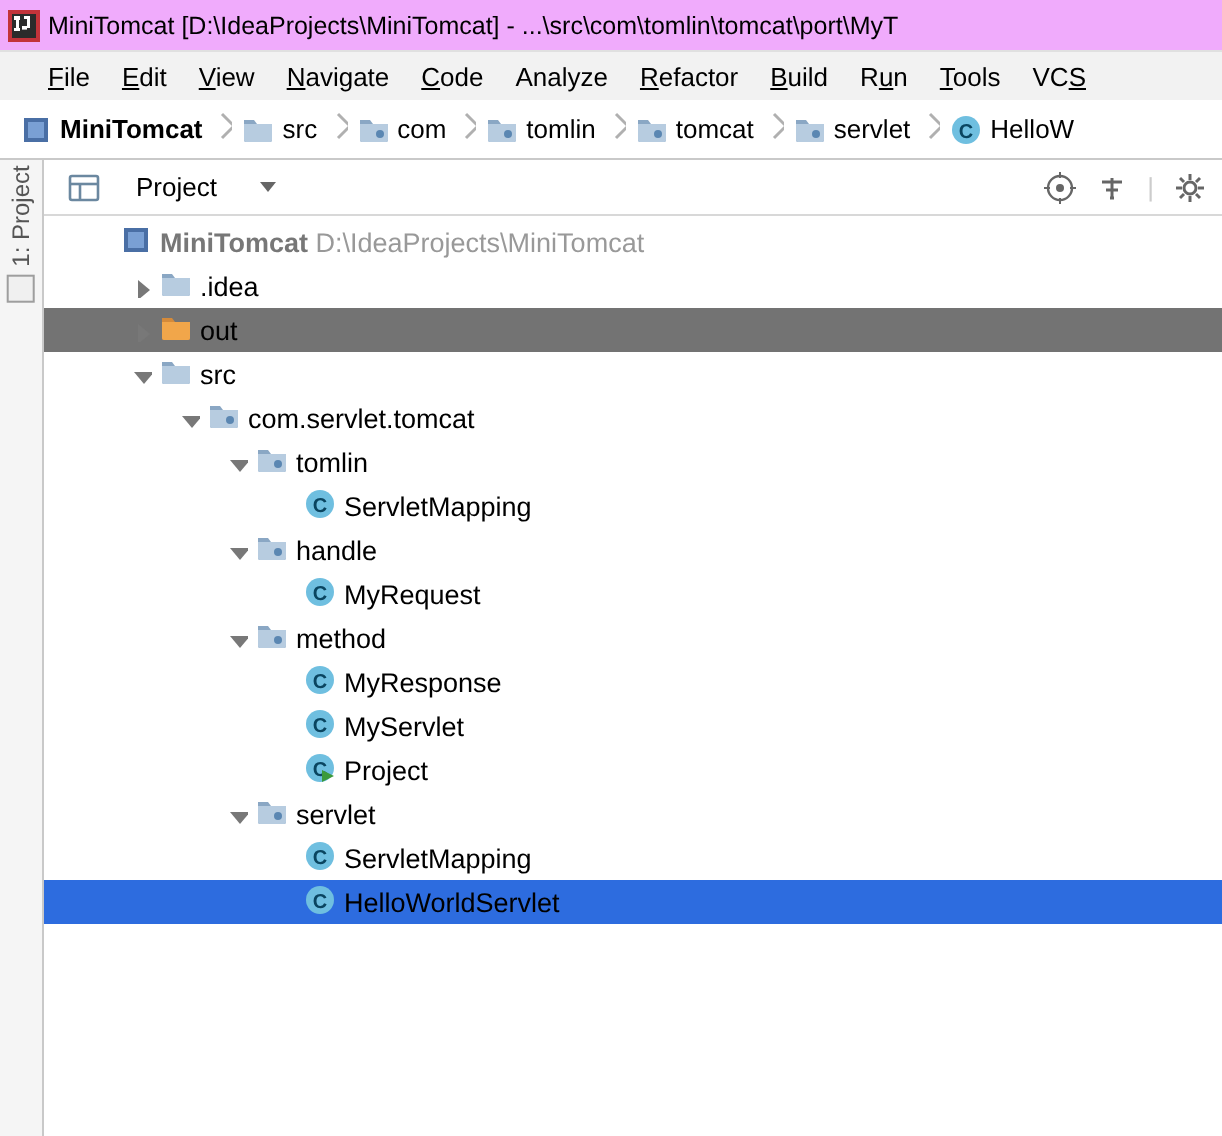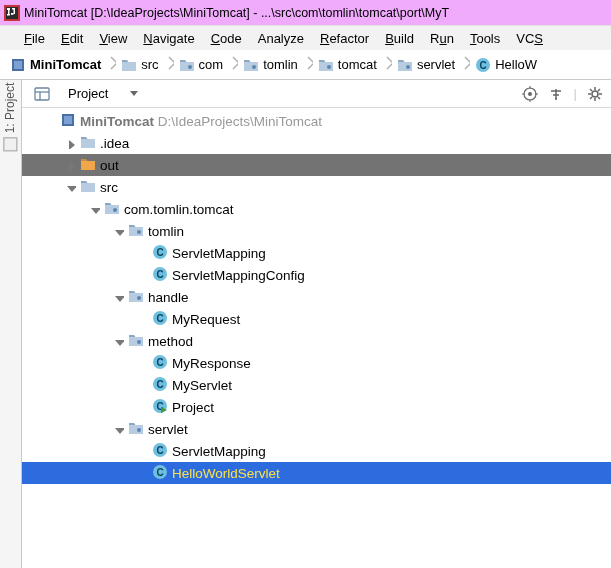--- a/index.html
+++ b/index.html
@@ -33,21 +33,21 @@
 
   .tree { flex: 1; overflow: hidden; font-size: 13.5px; padding-top: 2px; }
   .row { height: 22px; display: flex; align-items: center; cursor: default; }
   .row .arrow { width: 16px; height:16px; display: flex; align-items:center; justify-content:center; color:#787878; }
   .row .arrow svg { display:block;}
   .row .name { padding-left: 4px; }
   .row .ficon { margin-left: 2px; }
   .row.cutoff { color:#777; }
   .row.highlight { background: #737373; }
   .row.selected { background: #2d6cdf; color:#fff; }
-  .row.selected .name { color:#fde047;}
+  .row.selected .name { color:#000000;}
 
   .ind { flex:0 0 auto; }
 </style>
 </head>
 <body>
 
 <svg width="0" height="0" style="position:absolute">
   <defs>
     <g id="folder-blue">
       <path d="M1 3h5l1.5 2H15v8a1 1 0 0 1-1 1H2a1 1 0 0 1-1-1V3z" fill="#8aa7c4"></path>
@@ -327,48 +327,41 @@
       <div class="row">
         <span class="ind" style="width:64px"></span>
         <span class="arrow">
             <svg width="12" height="12">
               <use href="#arrow-d"></use>
             </svg>
           </span>
         <span class="ficon"><svg width="16" height="16">
               <use href="#folder-pkg"></use>
             </svg></span>
-        <span class="name">com.tomlin.tomcat</span>
+        <span class="name">com.servlet.tomcat</span>
       </div>
 
       <div class="row">
         <span class="ind" style="width:88px"></span>
         <span class="arrow">
             <svg width="12" height="12">
               <use href="#arrow-d"></use>
             </svg>
           </span>
         <span class="ficon"><svg width="16" height="16">
               <use href="#folder-pkg"></use>
             </svg></span>
         <span class="name">tomlin</span>
       </div>
       <div class="row">
         <span class="ind" style="width:128px"></span>
         <span class="ficon"><svg width="16" height="16">
               <use href="#class-c"></use>
             </svg></span>
         <span class="name">ServletMapping</span>
-      </div>
-      <div class="row">
-        <span class="ind" style="width:128px"></span>
-        <span class="ficon"><svg width="16" height="16">
-              <use href="#class-c"></use>
-            </svg></span>
-        <span class="name">ServletMappingConfig</span>
       </div>
 
       <div class="row">
         <span class="ind" style="width:88px"></span>
         <span class="arrow">
             <svg width="12" height="12">
               <use href="#arrow-d"></use>
             </svg>
           </span>
         <span class="ficon"><svg width="16" height="16">

